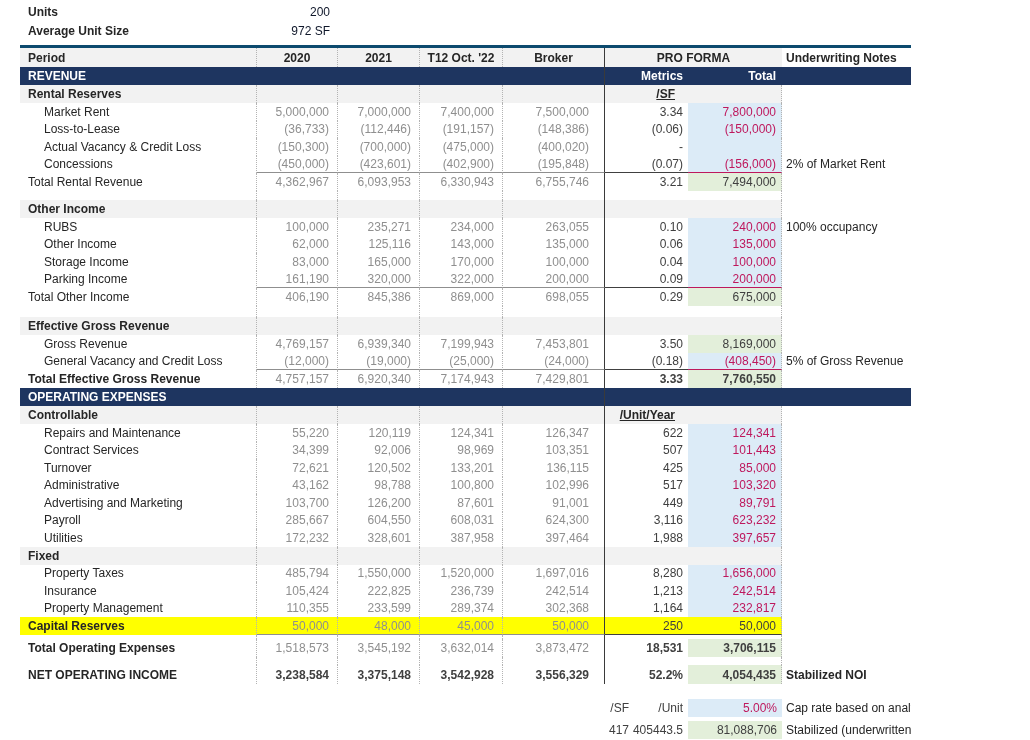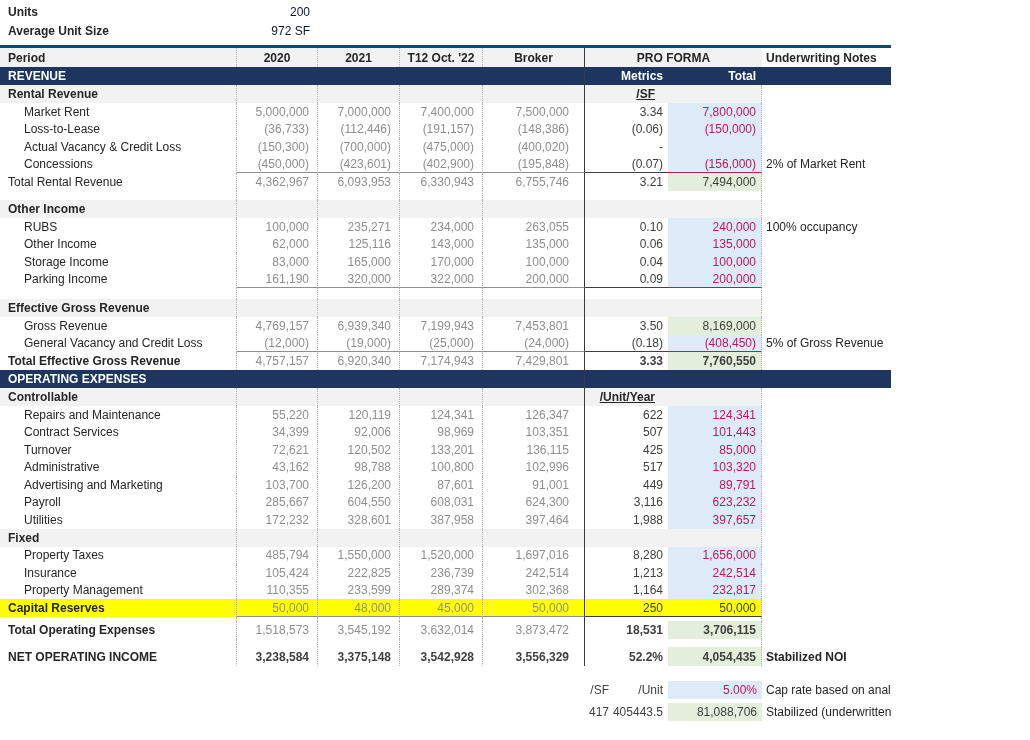--- a/index.html
+++ b/index.html
@@ -1,18 +1,18 @@
 <!DOCTYPE html>
 <html><head>
 <meta charset="utf-8">
 <style>
   html,body{margin:0;padding:0;background:#fff;}
   body{width:1030px;height:740px;overflow:hidden;
        font-family:"Liberation Sans","DejaVu Sans",sans-serif;font-size:12px;color:#262626;}
-  .sheet{padding-top:2px;width:891px;}
+  .sheet{padding-top:2px;width:891px;margin-left:20px;}
   .row{display:flex;align-items:stretch;}
   .main{display:flex;width:762px;box-sizing:border-box;}
   .notes{flex:1;display:flex;align-items:center;padding-left:4px;box-sizing:border-box;overflow:hidden;white-space:nowrap;}
   .cell{box-sizing:border-box;display:flex;align-items:center;justify-content:flex-end;overflow:hidden;white-space:nowrap;}
   .c-label{width:237px;justify-content:flex-start;padding-left:8px;}
   .c-label.ind{padding-left:24px;}
   .w2020{width:81px;padding-right:8px;}
   .w2021{width:82px;padding-right:8px;}
   .wt12{width:83px;padding-right:8px;}
   .wbroker{width:102px;padding-right:15px;}
@@ -92,21 +92,21 @@
           <div class="cell w2021 gray"></div>
           <div class="cell wt12 gray"></div>
           <div class="cell wbroker gray"></div>
           <div class="cell wmetric white b">Metrics</div>
           <div class="cell wtotal white b">Total</div>
         </div>
         <div class="notes"></div>
       </div>
       <div class="row tr section">
         <div class="main">
-          <div class="cell c-label">Rental Revenue</div>
+          <div class="cell c-label">Rental Reserves</div>
           <div class="cell w2020 gray"></div>
           <div class="cell w2021 gray"></div>
           <div class="cell wt12 gray"></div>
           <div class="cell wbroker gray"></div>
           <div class="cell wmetric mh">/SF</div>
           <div class="cell wtotal dark"></div>
         </div>
         <div class="notes"></div>
       </div>
       <div class="row tr item">
@@ -231,20 +231,32 @@
       </div>
       <div class="row tr item">
         <div class="main">
           <div class="cell c-label ind">Parking Income</div>
           <div class="cell w2020 gray u">161,190</div>
           <div class="cell w2021 gray u">320,000</div>
           <div class="cell wt12 gray u">322,000</div>
           <div class="cell wbroker gray u">200,000</div>
           <div class="cell wmetric dark u">0.09</div>
           <div class="cell wtotal bg-blue tblue u">200,000</div>
+        </div>
+        <div class="notes"></div>
+      </div>
+      <div class="row tr total">
+        <div class="main">
+          <div class="cell c-label">Total Other Income</div>
+          <div class="cell w2020 gray">406,190</div>
+          <div class="cell w2021 gray">845,386</div>
+          <div class="cell wt12 gray">869,000</div>
+          <div class="cell wbroker gray">698,055</div>
+          <div class="cell wmetric dark">0.29</div>
+          <div class="cell wtotal bg-green dark">675,000</div>
         </div>
         <div class="notes"></div>
       </div>
       <div class="row tr gap h11">
         <div class="main">
           <div class="cell c-label"></div>
           <div class="cell w2020 gray"></div>
           <div class="cell w2021 gray"></div>
           <div class="cell wt12 gray"></div>
           <div class="cell wbroker gray"></div>

